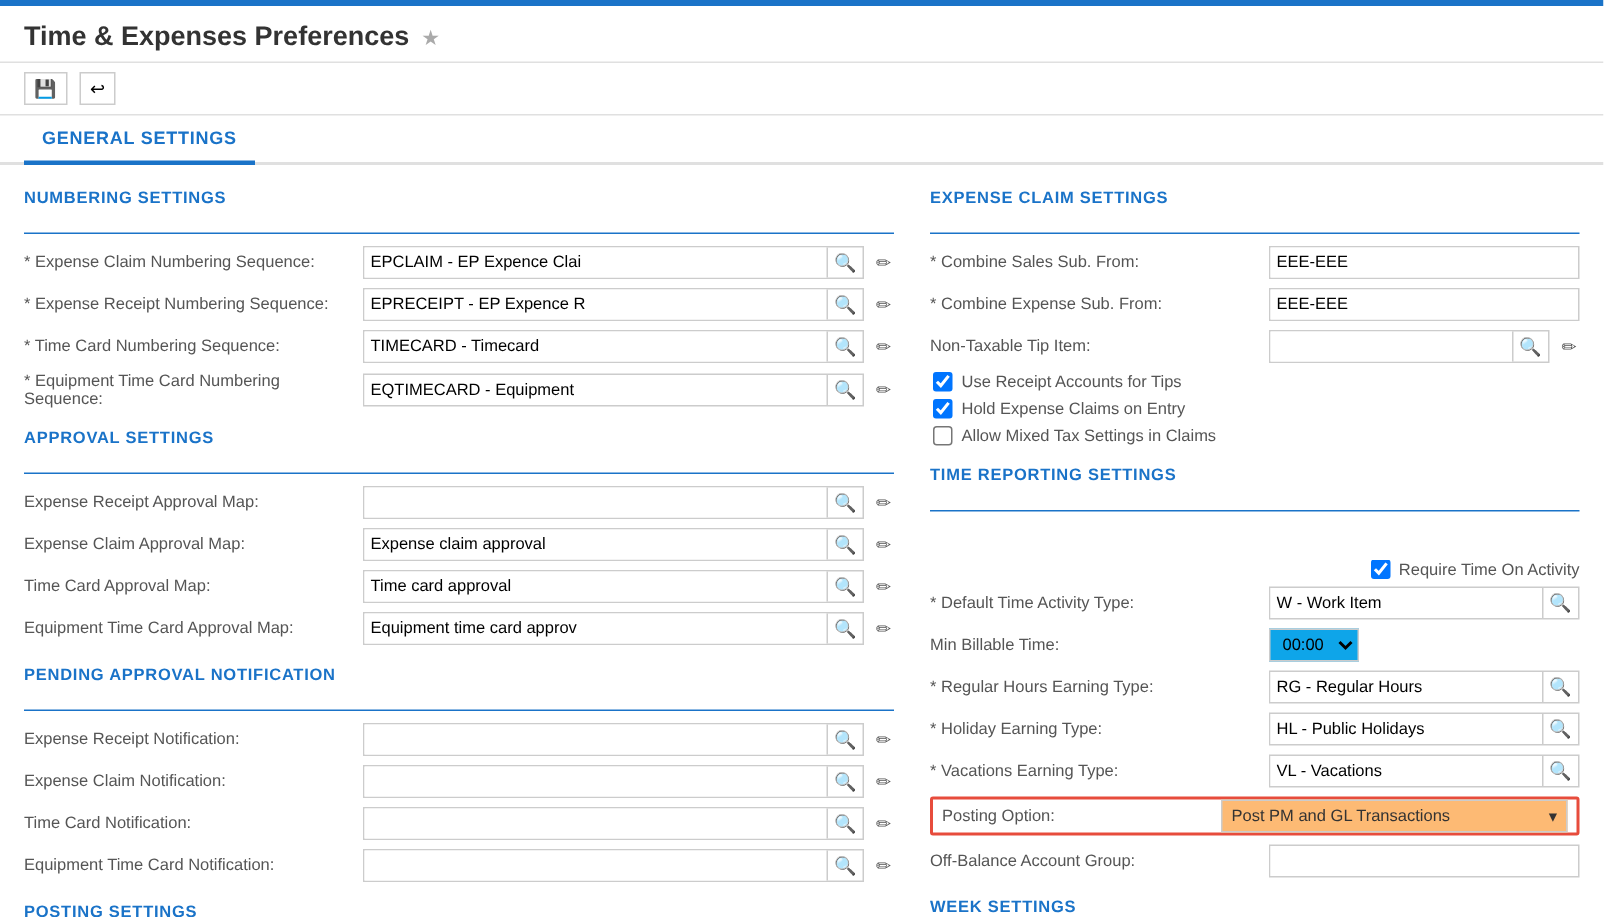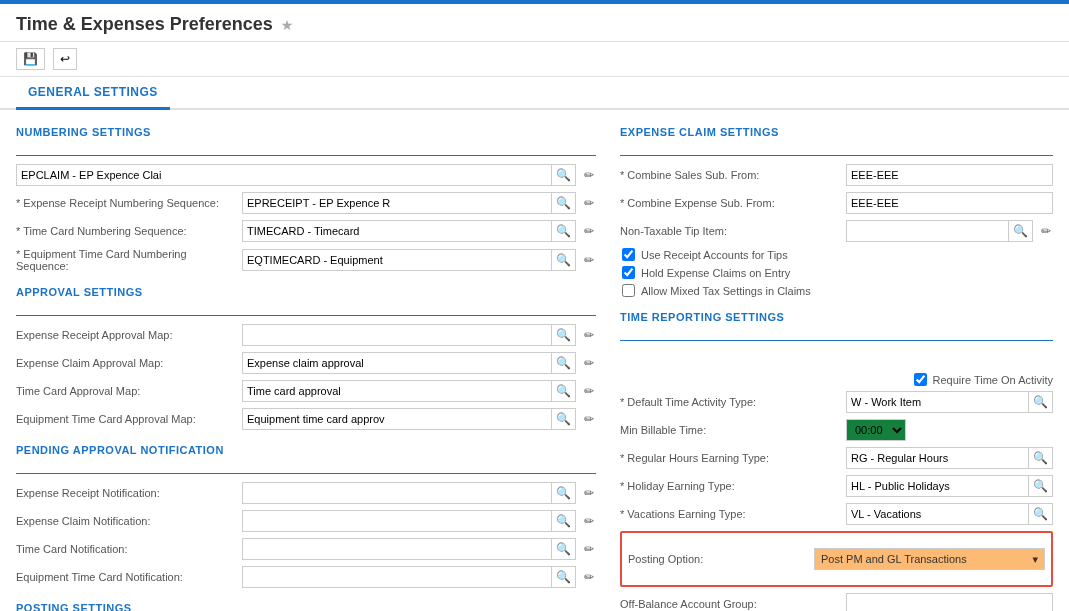--- a/index.html
+++ b/index.html
@@ -27,23 +27,23 @@
     
     .form-row { display: flex; align-items: center; margin-bottom: 6px; gap: 6px; }
     .form-label { width: 220px; font-size: 11px; color: #555; flex-shrink: 0; }
     .search-btn { border: none; background: none; cursor: pointer; padding: 2px; color: #555; font-size: 12px; }
     .edit-btn { border: none; background: none; cursor: pointer; padding: 2px; color: #555; font-size: 12px; }
     
     .checkbox-row { display: flex; align-items: center; gap: 6px; margin-bottom: 5px; padding-left: 2px; }
     .checkbox-row input[type=checkbox] { margin: 0; }
     .checkbox-label { font-size: 11px; color: #555; }
     
-    .time-select { border: 1px solid #ccc; padding: 2px 4px; font-size: 11px; height: 22px; background: #15803d; width: 60px; }
-    
-    .posting-row { border: 2px solid #e74c3c; border-radius: 2px; padding: 15px 6px; display: flex; align-items: center; margin-bottom: 6px; gap: 6px; }
+    .time-select { border: 1px solid #ccc; padding: 2px 4px; font-size: 11px; height: 22px; background: #0ea5e9; width: 60px; }
+    
+    .posting-row { border: 2px solid #e74c3c; border-radius: 2px; padding: 0 6px; display: flex; align-items: center; margin-bottom: 6px; gap: 6px; }
     .posting-label { font-size: 11px; color: #555; width: 180px; flex-shrink: 0; }
     
     .dropdown-input { border: 1px solid #ccc; padding: 2px 6px; font-size: 11px; height: 22px; background: #fdba74; flex: 1; display: flex; align-items: center; justify-content: space-between; cursor: pointer; }
 
     .input-with-search { display: flex; align-items: center; border: 1px solid #ccc; height: 22px; flex: 1; }
     .input-with-search input { border: none; outline: none; padding: 2px 4px; font-size: 11px; flex: 1; height: 100%; }
     .input-with-search .search-btn { border-left: 1px solid #ccc; height: 100%; padding: 0 4px; }
   </style>
 </head>
 <body>
@@ -64,20 +64,21 @@
   <div class="tab">GENERAL SETTINGS</div>
 </div>
 
 <div class="content">
 
   <div class="left-panel">
 
     <div class="section-header">NUMBERING SETTINGS</div>
 
     <div class="form-row">
+      <div class="form-label">* Expense Claim Numbering Sequence:</div>
       <div class="input-with-search">
         <input type="text" value="EPCLAIM - EP Expence Clai" style="">
         <button class="search-btn">🔍</button>
       </div>
       <button class="edit-btn">✏</button>
     </div>
 
     <div class="form-row">
       <div class="form-label">* Expense Receipt Numbering Sequence:</div>
       <div class="input-with-search">

